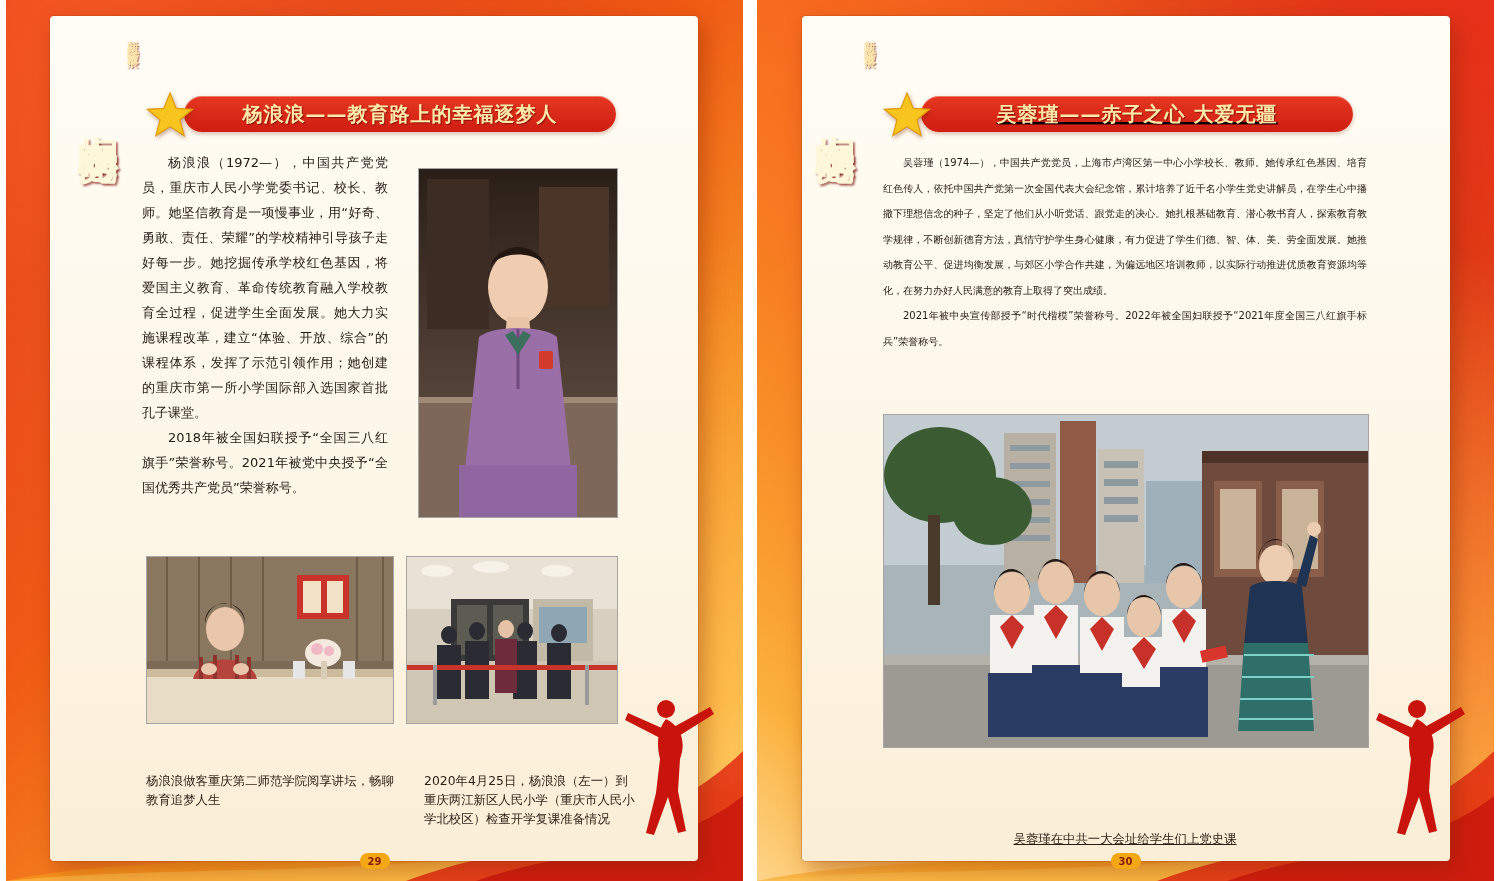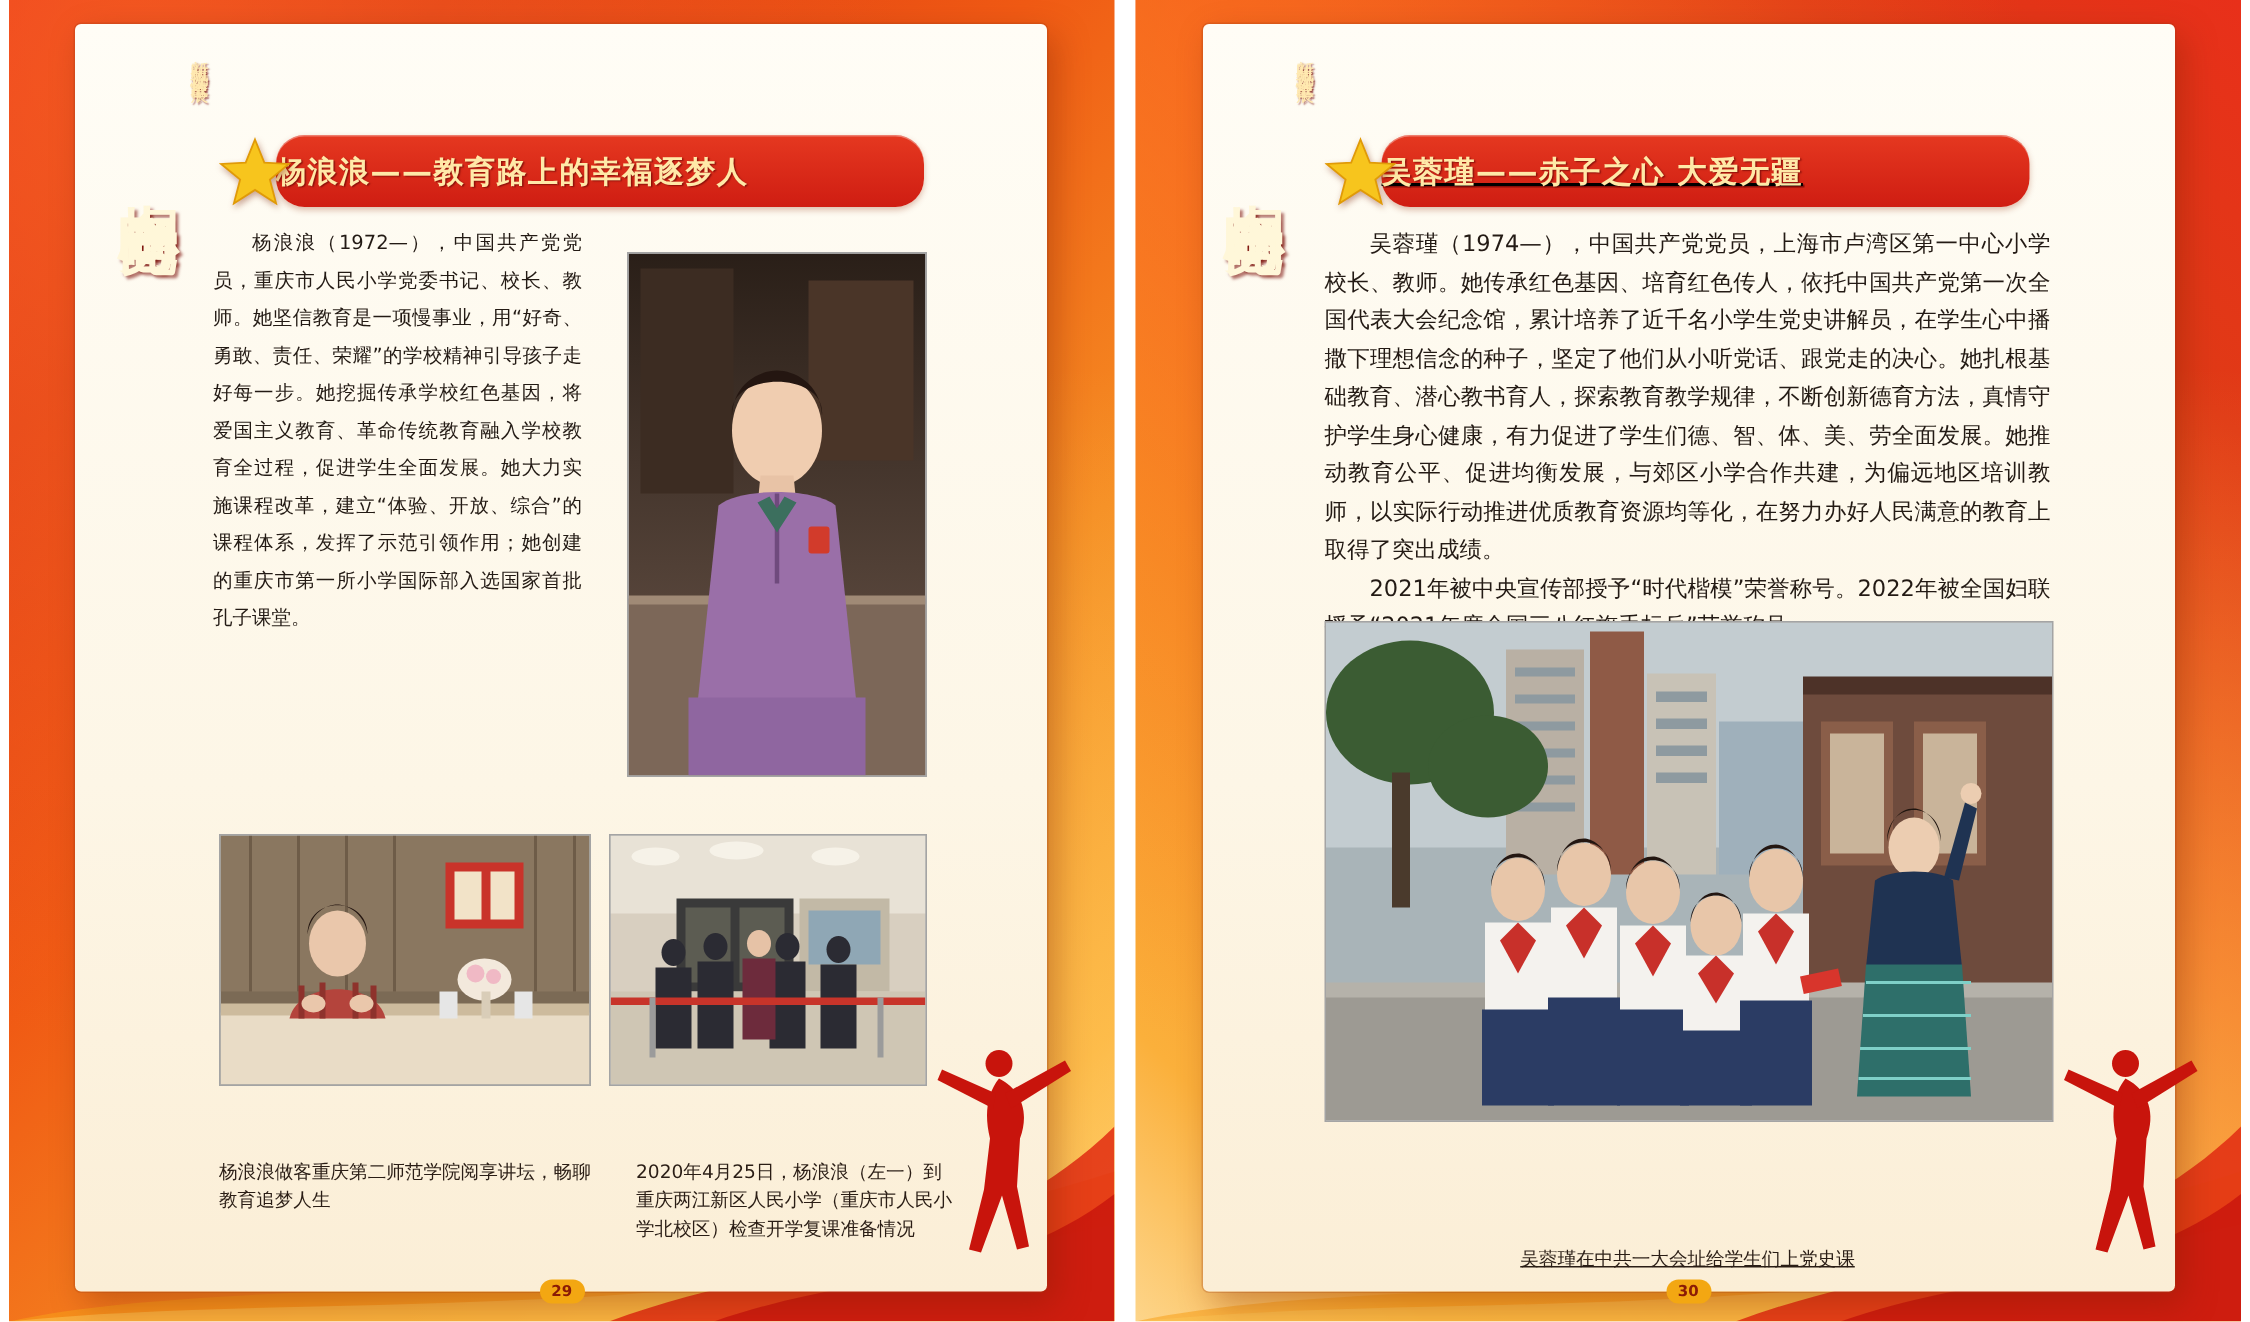--- a/index.html
+++ b/index.html
@@ -61,41 +61,41 @@
   .page.right .masthead{left:40px;}
   .page.right .masthead-sub{left:104px;}
   
   .titlewrap{position:absolute;left:140px;top:92px;width:470px;height:44px;z-index:7;display:flex;align-items:center;}
   .page.right .titlewrap{left:126px;text-decoration:underline;}
   .star{
     position:relative;width:48px;height:46px;flex:0 0 48px;margin-right:-10px;z-index:8;
     filter:drop-shadow(1px 2px 2px rgba(120,30,0,.4));
   }
   .titlebar{
-    flex:1;height:48px;border-radius:19px;
+    flex:1;height:36px;border-radius:19px;
     background:linear-gradient(180deg,#e53820 0%,#cf1d12 100%);
     box-shadow:inset 0 1px 0 rgba(255,255,255,.35), 0 2px 4px rgba(140,40,0,.3);
-    display:flex;align-items:center;justify-content:flex-start;
+    display:flex;align-items:center;justify-content:center;
   }
   .titlebar span{
     color:#ffe9a8;font-size:20px;font-weight:bold;letter-spacing:1px;
     font-family:"DejaVu Sans","Liberation Sans",sans-serif;
     text-shadow:1px 1px 1px rgba(90,0,0,.6);
   }
   
   .content{position:absolute;left:0;top:150px;width:100%;z-index:7;}
   .col-left{
     position:absolute;left:136px;top:0;width:246px;
     font-size:13px;line-height:25px;color:#231a14;text-align:justify;
     font-family:"DejaVu Sans","Liberation Sans",sans-serif;
   }
   .col-left p{margin:0;text-indent:2em;}
   .fulltext{
     position:absolute;left:126px;top:0;width:484px;
-    font-size:15px;line-height:25.5px;color:#231a14;text-align:justify;
+    font-size:10px;line-height:25.5px;color:#231a14;text-align:justify;
   }
   .fulltext p{margin:0;text-indent:2em;}
   
   .photo{position:absolute;overflow:hidden;background:#bbb;z-index:7;border:1px solid rgba(0,0,0,.12);}
   .cap{
     position:absolute;z-index:7;font-size:12.4px;line-height:19px;color:#2a1d15;text-align:center;margin-top:43px;
   }
   
   #photo-portrait{left:412px;top:18px;width:198px;height:348px;}
   #cap-portrait{left:412px;top:372px;width:198px;}
@@ -150,20 +150,21 @@
       </svg>
       <div class="titlebar">
         <span>杨浪浪——教育路上的幸福逐梦人</span>
       </div>
     </div>
 
     <div class="content">
 
       <div class="col-left">
         <p>杨浪浪（1972—），中国共产党党员，重庆市人民小学党委书记、校长、教师。她坚信教育是一项慢事业，用“好奇、勇敢、责任、荣耀”的学校精神引导孩子走好每一步。她挖掘传承学校红色基因，将爱国主义教育、革命传统教育融入学校教育全过程，促进学生全面发展。她大力实施课程改革，建立“体验、开放、综合”的课程体系，发挥了示范引领作用；她创建的重庆市第一所小学国际部入选国家首批孔子课堂。</p>
+        <p>2018年被全国妇联授予“全国三八红旗手”荣誉称号。2021年被党中央授予“全国优秀共产党员”荣誉称号。</p>
       </div>
 
       <div class="photo" id="photo-portrait">
         <svg viewBox="0 0 198 348" preserveAspectRatio="none" style="width:100%;height:100%;display:block;">
           <defs>
             <linearGradient id="bg1" x1="0" y1="0" x2="0" y2="1">
               <stop offset="0" stop-color="#2a1f18"></stop>
                 <stop offset="1" stop-color="#6b564a"></stop>
             </linearGradient>
           </defs>

